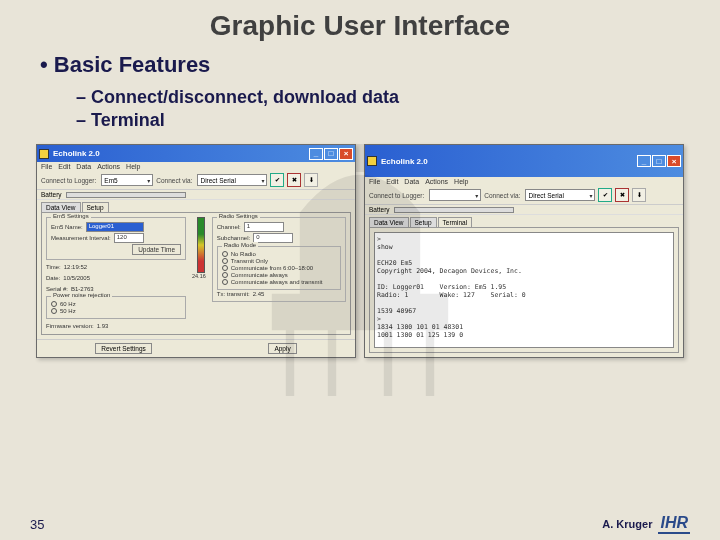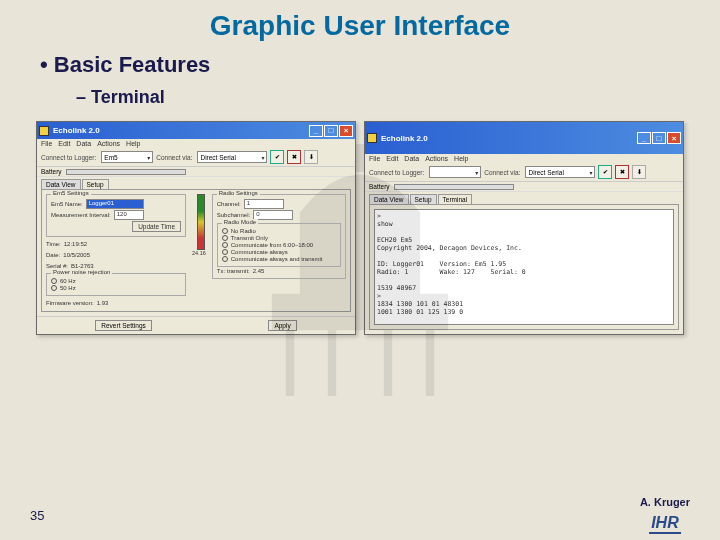--- a/index.html
+++ b/index.html
@@ -16,21 +16,21 @@
     transform: translate(-50%, -50%);
     width: 280px; height: 280px;
     opacity: 0.08;
     pointer-events: none;
   }
   .watermark svg { width: 100%; height: 100%; }
   .title {
     text-align: center;
     font-size: 28px;
     font-weight: bold;
-    color: #0369a1;
+    color: #404040;
     padding-top: 10px;
   }
   .bullets { padding: 10px 32px 0 40px; color: #1a1a4d; }
   .bullet-main { font-size: 22px; font-weight: bold; }
   .sub-list { list-style: none; padding: 8px 0 0 36px; }
   .sub-list li { font-size: 18px; font-weight: bold; padding: 1px 0; }
   .sub-list li::before { content: "– "; }
   .windows { display: flex; gap: 8px; padding: 12px 36px 0 36px; }
   .app-window {
     background: #ece9d8;
@@ -81,37 +81,38 @@
   .bottom-row { display: flex; justify-content: space-around; padding: 3px 0; border-top: 1px solid #ccc; }
   .footer {
     position: absolute; bottom: 0; left: 0; right: 0;
     display: flex; align-items: center; padding: 4px 30px 6px 30px;
     font-size: 11px; color: #1a1a4d;
   }
   .fleft { display: flex; align-items: center; gap: 6px; font-weight: bold; }
   .fleft .logo { width: 28px; height: 26px; border: 1px solid #333; background: #fff; display: flex; align-items: center; justify-content: center; }
   .fleft .txt { line-height: 1.1; }
   .fcenter { flex: 1; text-align: left; font-size: 13px; }
-  .fright { display: flex; align-items: center; gap: 6px; font-weight: bold; flex-direction: column; }
+  .fright { display: flex; align-items: center; gap: 6px; font-weight: bold; }
   .fright .ihr { font-size: 16px; font-style: italic; font-weight: bold; color: #2a4a8a; border-bottom: 2px solid #2a4a8a; padding: 0 2px; text-align: center; }
 </style>
 </head>
 <body>
 
 <div class="watermark">
   <svg viewBox="0 0 100 100">
       <path fill="#000" d="M50 5 L50 15 M30 30 Q50 5 70 30 L70 60 L30 60 Z M20 60 H80 V70 H20 Z M25 70 V95 M40 70 V95 M60 70 V95 M75 70 V95" stroke="#000" stroke-width="3"></path>
     </svg>
 </div>
 
 <div class="title">Graphic User Interface</div>
 
 <div class="bullets">
   <div class="bullet-main">• <span>Basic Features</span></div>
   <ul class="sub-list">
+    <li>Connect/disconnect, download data</li>
     <li>Terminal</li>
   </ul>
 </div>
 
 <div class="windows">
 
   <div class="app-window w1">
     <div class="titlebar">
       <span class="ico"></span>
       <span>Echolink 2.0</span>

